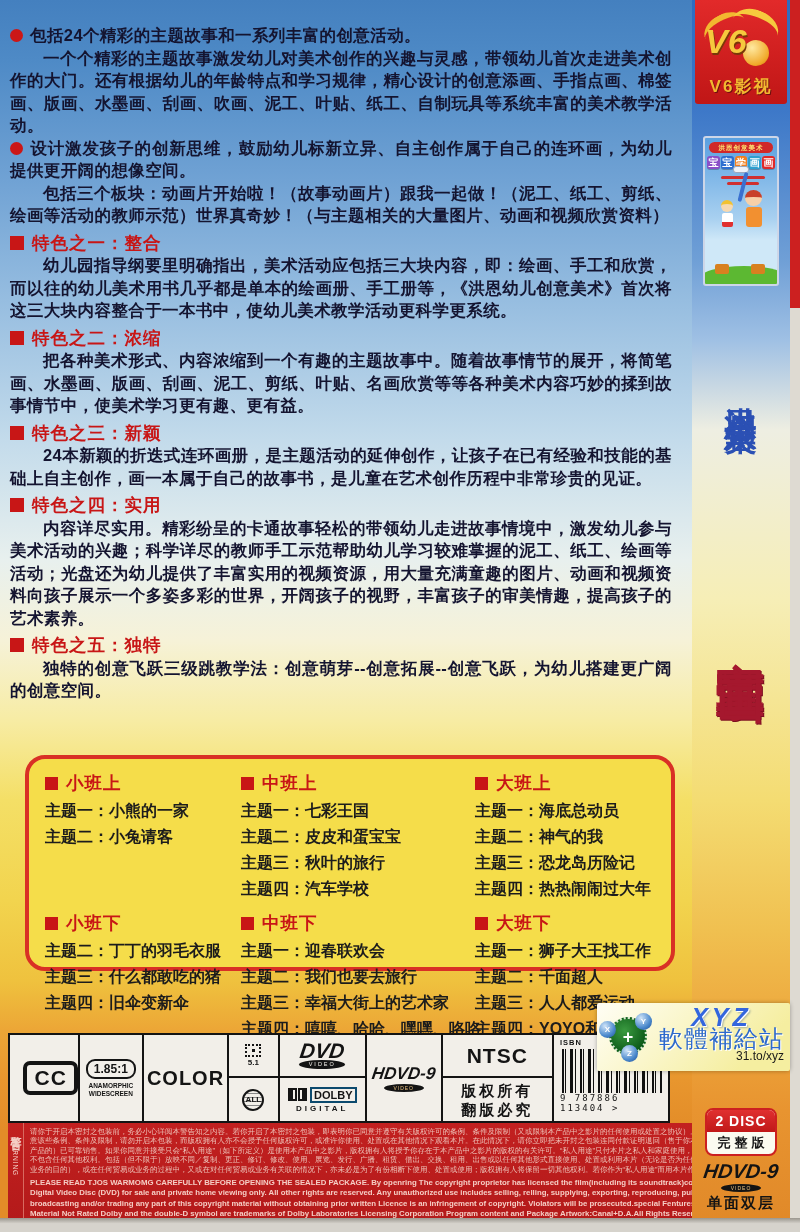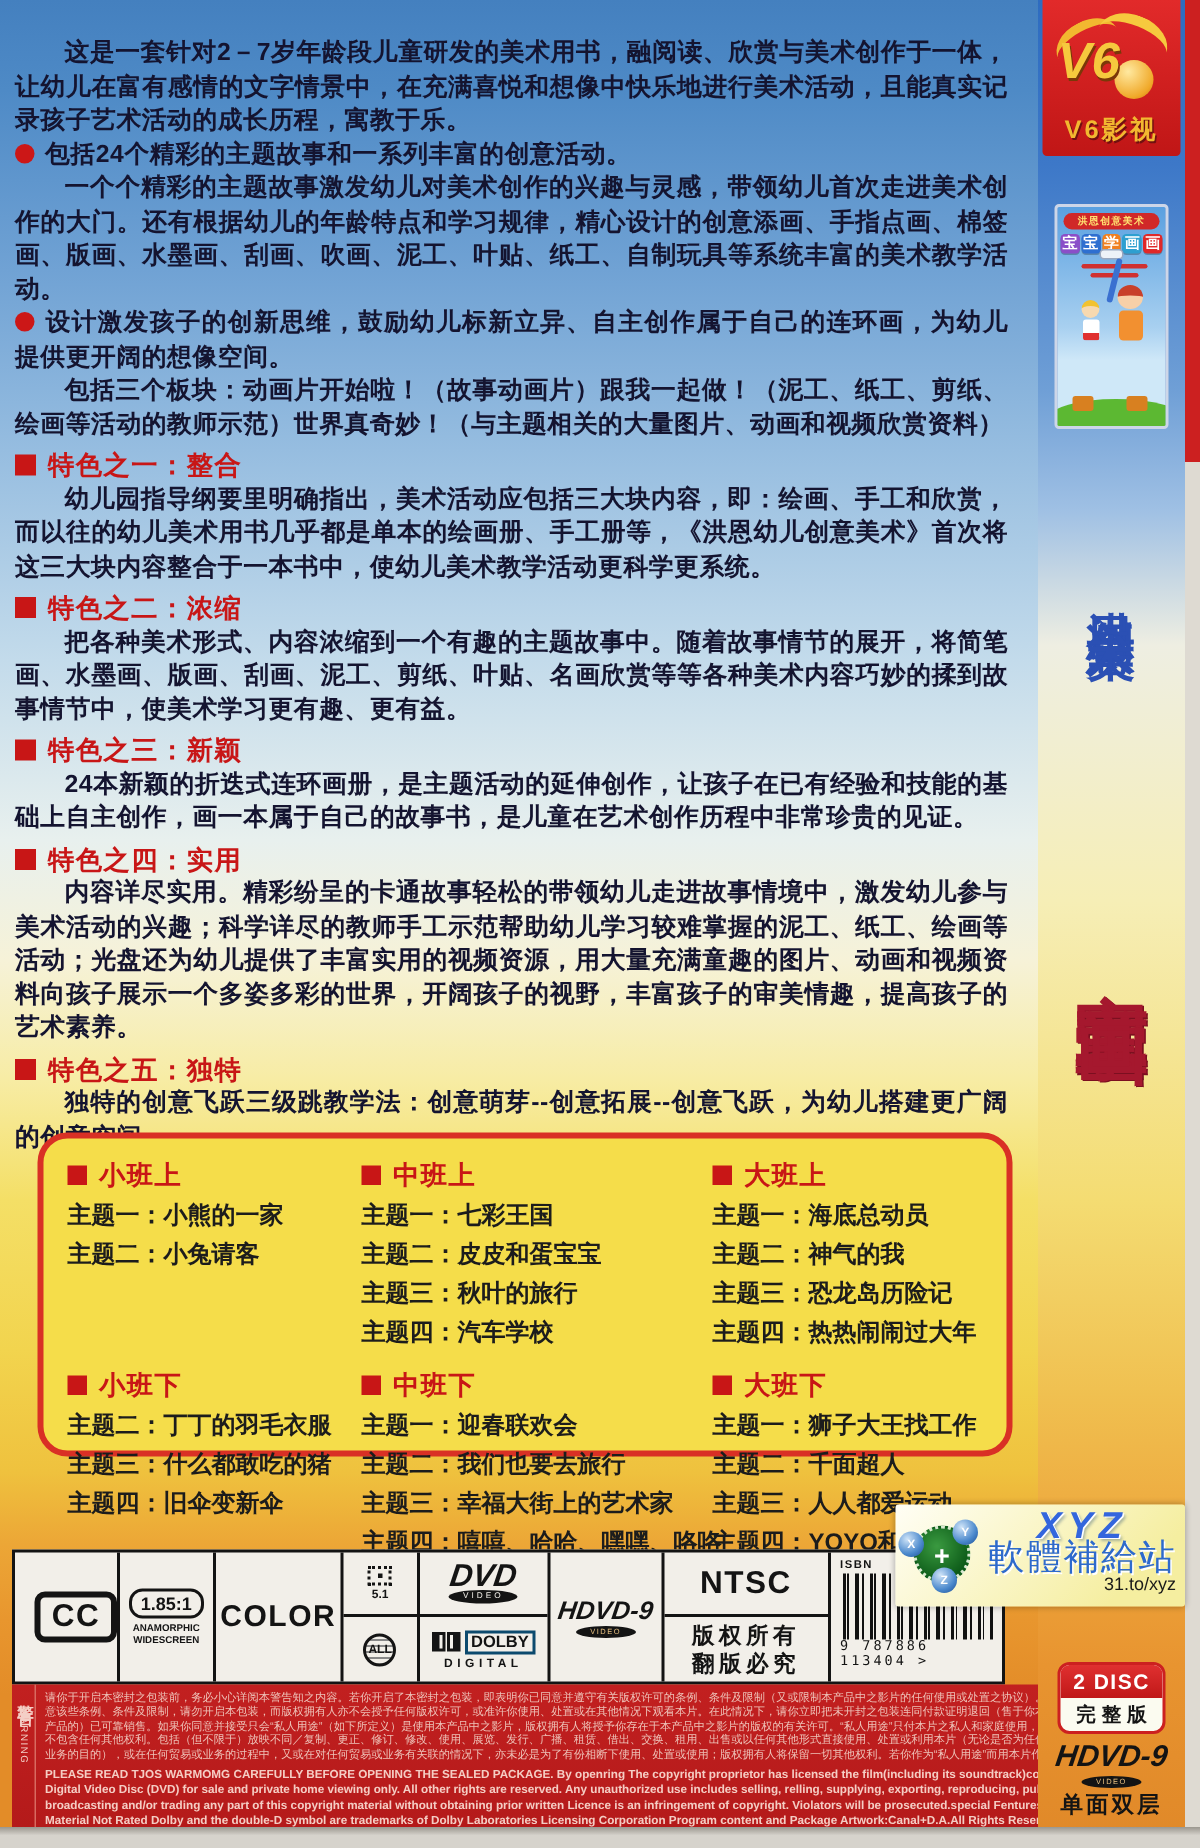--- a/index.html
+++ b/index.html
@@ -211,21 +211,20 @@
   .wm-url { font-size:12px; color:#1a1a1a; text-align:right; line-height:14px; }
 </style>
 </head>
 <body>
 
 <div class="page">
 
   <div class="main-panel">
 
     <div class="intro">
-      <div class="para">这是一套针对2－7岁年龄段儿童研发的美术用书，融阅读、欣赏与美术创作于一体，让幼儿在富有感情的文字情景中，在充满喜悦和想像中快乐地进行美术活动，且能真实记录孩子艺术活动的成长历程，寓教于乐。</div>
       <div class="bullet-line"><span class="dot-icon"></span><span>包括24个精彩的主题故事和一系列丰富的创意活动。</span></div>
       <div class="para">一个个精彩的主题故事激发幼儿对美术创作的兴趣与灵感，带领幼儿首次走进美术创作的大门。还有根据幼儿的年龄特点和学习规律，精心设计的创意添画、手指点画、棉签画、版画、水墨画、刮画、吹画、泥工、叶贴、纸工、自制玩具等系统丰富的美术教学活动。</div>
       <div class="bullet-line"><span class="dot-icon"></span><span>设计激发孩子的创新思维，鼓励幼儿标新立异、自主创作属于自己的连环画，为幼儿提供更开阔的想像空间。</span></div>
       <div class="para">包括三个板块：动画片开始啦！（故事动画片）跟我一起做！（泥工、纸工、剪纸、绘画等活动的教师示范）世界真奇妙！（与主题相关的大量图片、动画和视频欣赏资料）</div>
       <div class="feature-heading"><span class="sq-icon"></span><span>特色之一：整合</span></div>
       <div class="para">幼儿园指导纲要里明确指出，美术活动应包括三大块内容，即：绘画、手工和欣赏，而以往的幼儿美术用书几乎都是单本的绘画册、手工册等，《洪恩幼儿创意美术》首次将这三大块内容整合于一本书中，使幼儿美术教学活动更科学更系统。</div>
       <div class="feature-heading"><span class="sq-icon"></span><span>特色之二：浓缩</span></div>
       <div class="para">把各种美术形式、内容浓缩到一个有趣的主题故事中。随着故事情节的展开，将简笔画、水墨画、版画、刮画、泥工、剪纸、叶贴、名画欣赏等等各种美术内容巧妙的揉到故事情节中，使美术学习更有趣、更有益。</div>
       <div class="feature-heading"><span class="sq-icon"></span><span>特色之三：新颖</span></div>
       <div class="para">24本新颖的折迭式连环画册，是主题活动的延伸创作，让孩子在已有经验和技能的基础上自主创作，画一本属于自己的故事书，是儿童在艺术创作历程中非常珍贵的见证。</div>

